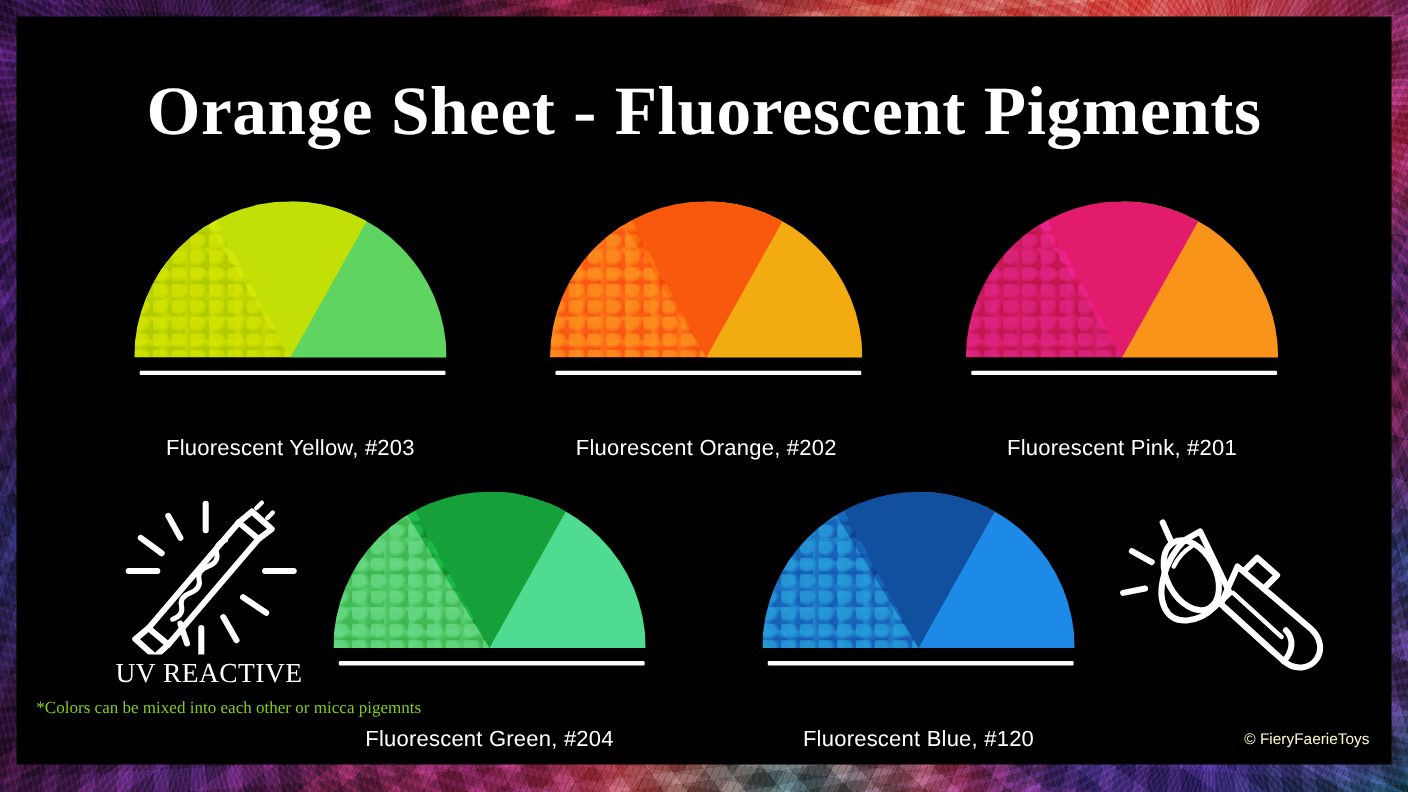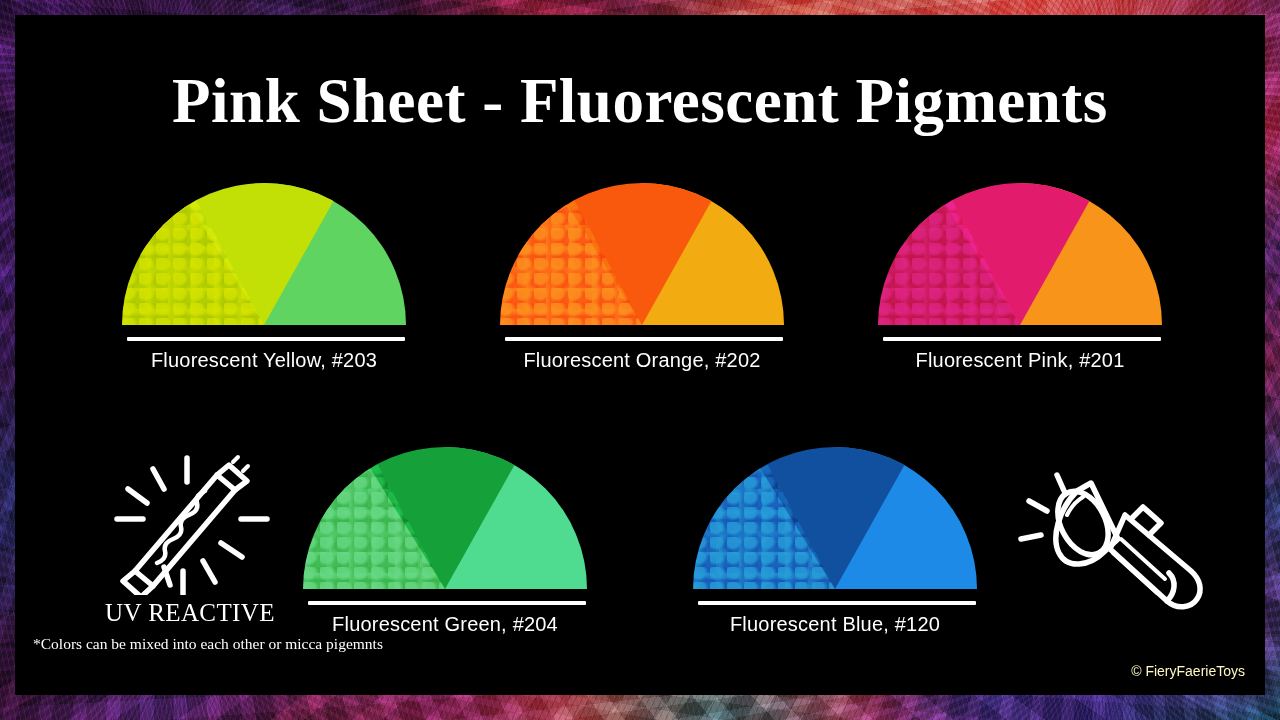--- a/index.html
+++ b/index.html
@@ -131,41 +131,42 @@
   }
   .cap {
     position: absolute;
     width: 100%;
     text-align: center;
     color: #ffffff;
     font-family: "Liberation Sans", sans-serif;
     font-size: 20px;
     letter-spacing: .2px;
     white-space: nowrap;
+    margin-top: 48px;
   }
 
   
   .icon-block { position: absolute; }
   .icon-block svg { display: block; }
   .uv-label {
     width: 100%;
     text-align: center;
     color: #fff;
     font-family: "Liberation Serif", "DejaVu Serif", serif;
     font-weight: normal;
     font-size: 25px;
     letter-spacing: .4px;
     margin-top: 4px;
     white-space: nowrap;
   }
 
   
   .note {
     position: absolute;
-    color: #ffffff;
+    color: #84cc16;
     font-family: "Liberation Serif", "DejaVu Serif", serif;
     font-size: 15.5px;
     white-space: nowrap;
   }
   .credit {
     position: absolute;
     right: 20px;
     bottom: 16px;
     color: #fef9c3;
     font-family: "Liberation Sans", sans-serif;
@@ -175,21 +176,21 @@
 </style>
 </head>
 <body>
 
 <div id="page">
 
   <div class="border-art"></div>
 
   <div class="panel">
 
-    <div class="title">Pink Sheet - Fluorescent Pigments</div>
+    <div class="title">Orange Sheet - Fluorescent Pigments</div>
 
     <div class="swatch" style="left:107px; top:168px;">
       <div class="fan">
         <div class="disc" style="clip-path: polygon(50% 50%, 100% 50%, 100% 0, 50% 0); background:#5FD460;"></div>
         <div class="disc" style="clip-path: polygon(50% 50%, 78% 0, 19% 0, 0 22%); background:#C3E006;"></div>
         <div class="disc" style="clip-path: polygon(50% 50%, 19% 0, 0 22%, 0 50%); background:#BCD400;"></div>
         <div class="tex" style="clip-path: polygon(50% 50%, 24% 2%, 0 26%, 0 50%);"></div>
       </div>
       <div class="rule" style="left:5px; top:154px; width:278px;"></div>
       <div class="cap" style="top:166px;">Fluorescent Yellow, #203</div>

